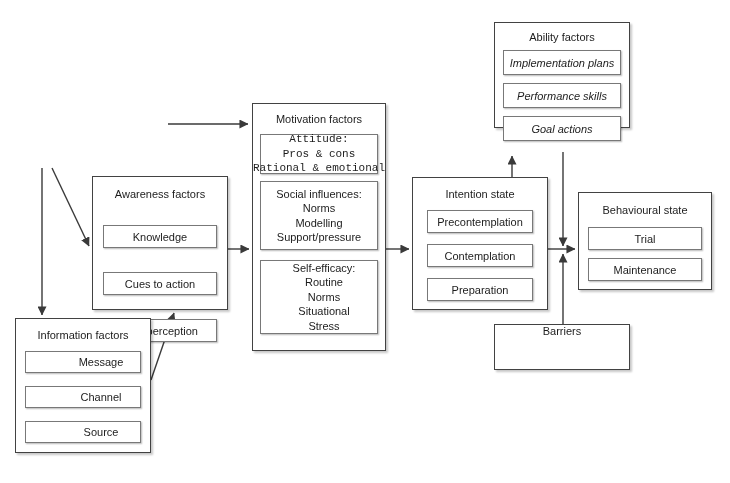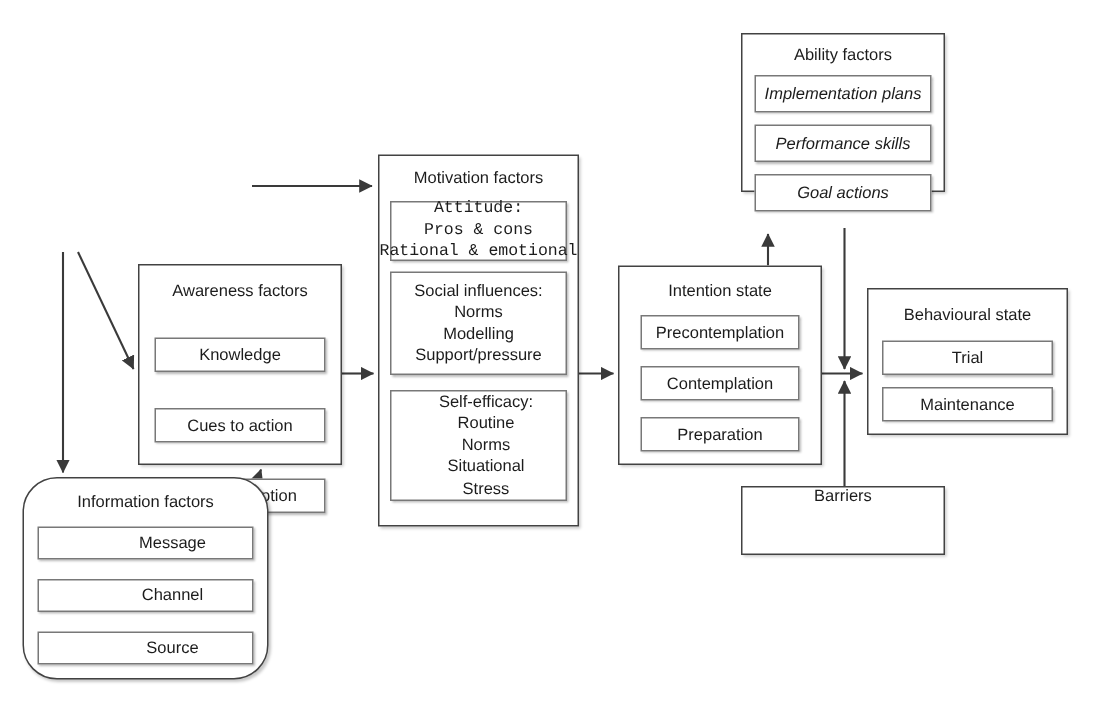--- a/index.html
+++ b/index.html
@@ -33,21 +33,21 @@
   .b-pred .ibox{height:23px;}
   .b-pred .ibox + .ibox{margin-top:9px;}
 
   
   .b-awar{left:92px;top:176px;width:136px;height:134px;padding:0 10px;gap:15px;}
   .b-awar .otitle{height:33px;}
   .b-awar .ibox{height:23px;}
   .b-awar .ibox + .ibox{margin-top:9px;text-align:right;}
 
   
-  .b-info{left:15px;top:318px;width:164px;height:135px;padding:0 9px;border-radius:23px;}
+  .b-info{left:15px;top:318px;width:136px;height:135px;padding:0 9px;}
   .b-info .otitle{height:32px;}
   .b-info .ibox{height:22px;padding-left:36px;}
   .b-info .ibox + .ibox{margin-top:13px;}
 
   
   .b-moti{left:252px;top:103px;width:134px;height:248px;padding:0 7px;}
   .b-moti .otitle{height:30px;}
   .b-moti .ibox{line-height:14.5px;}
   .b-moti .g1{height:40px;font-family:Liberation Mono, monospace;}
   .b-moti .g2{height:69px;margin-top:7px;}

